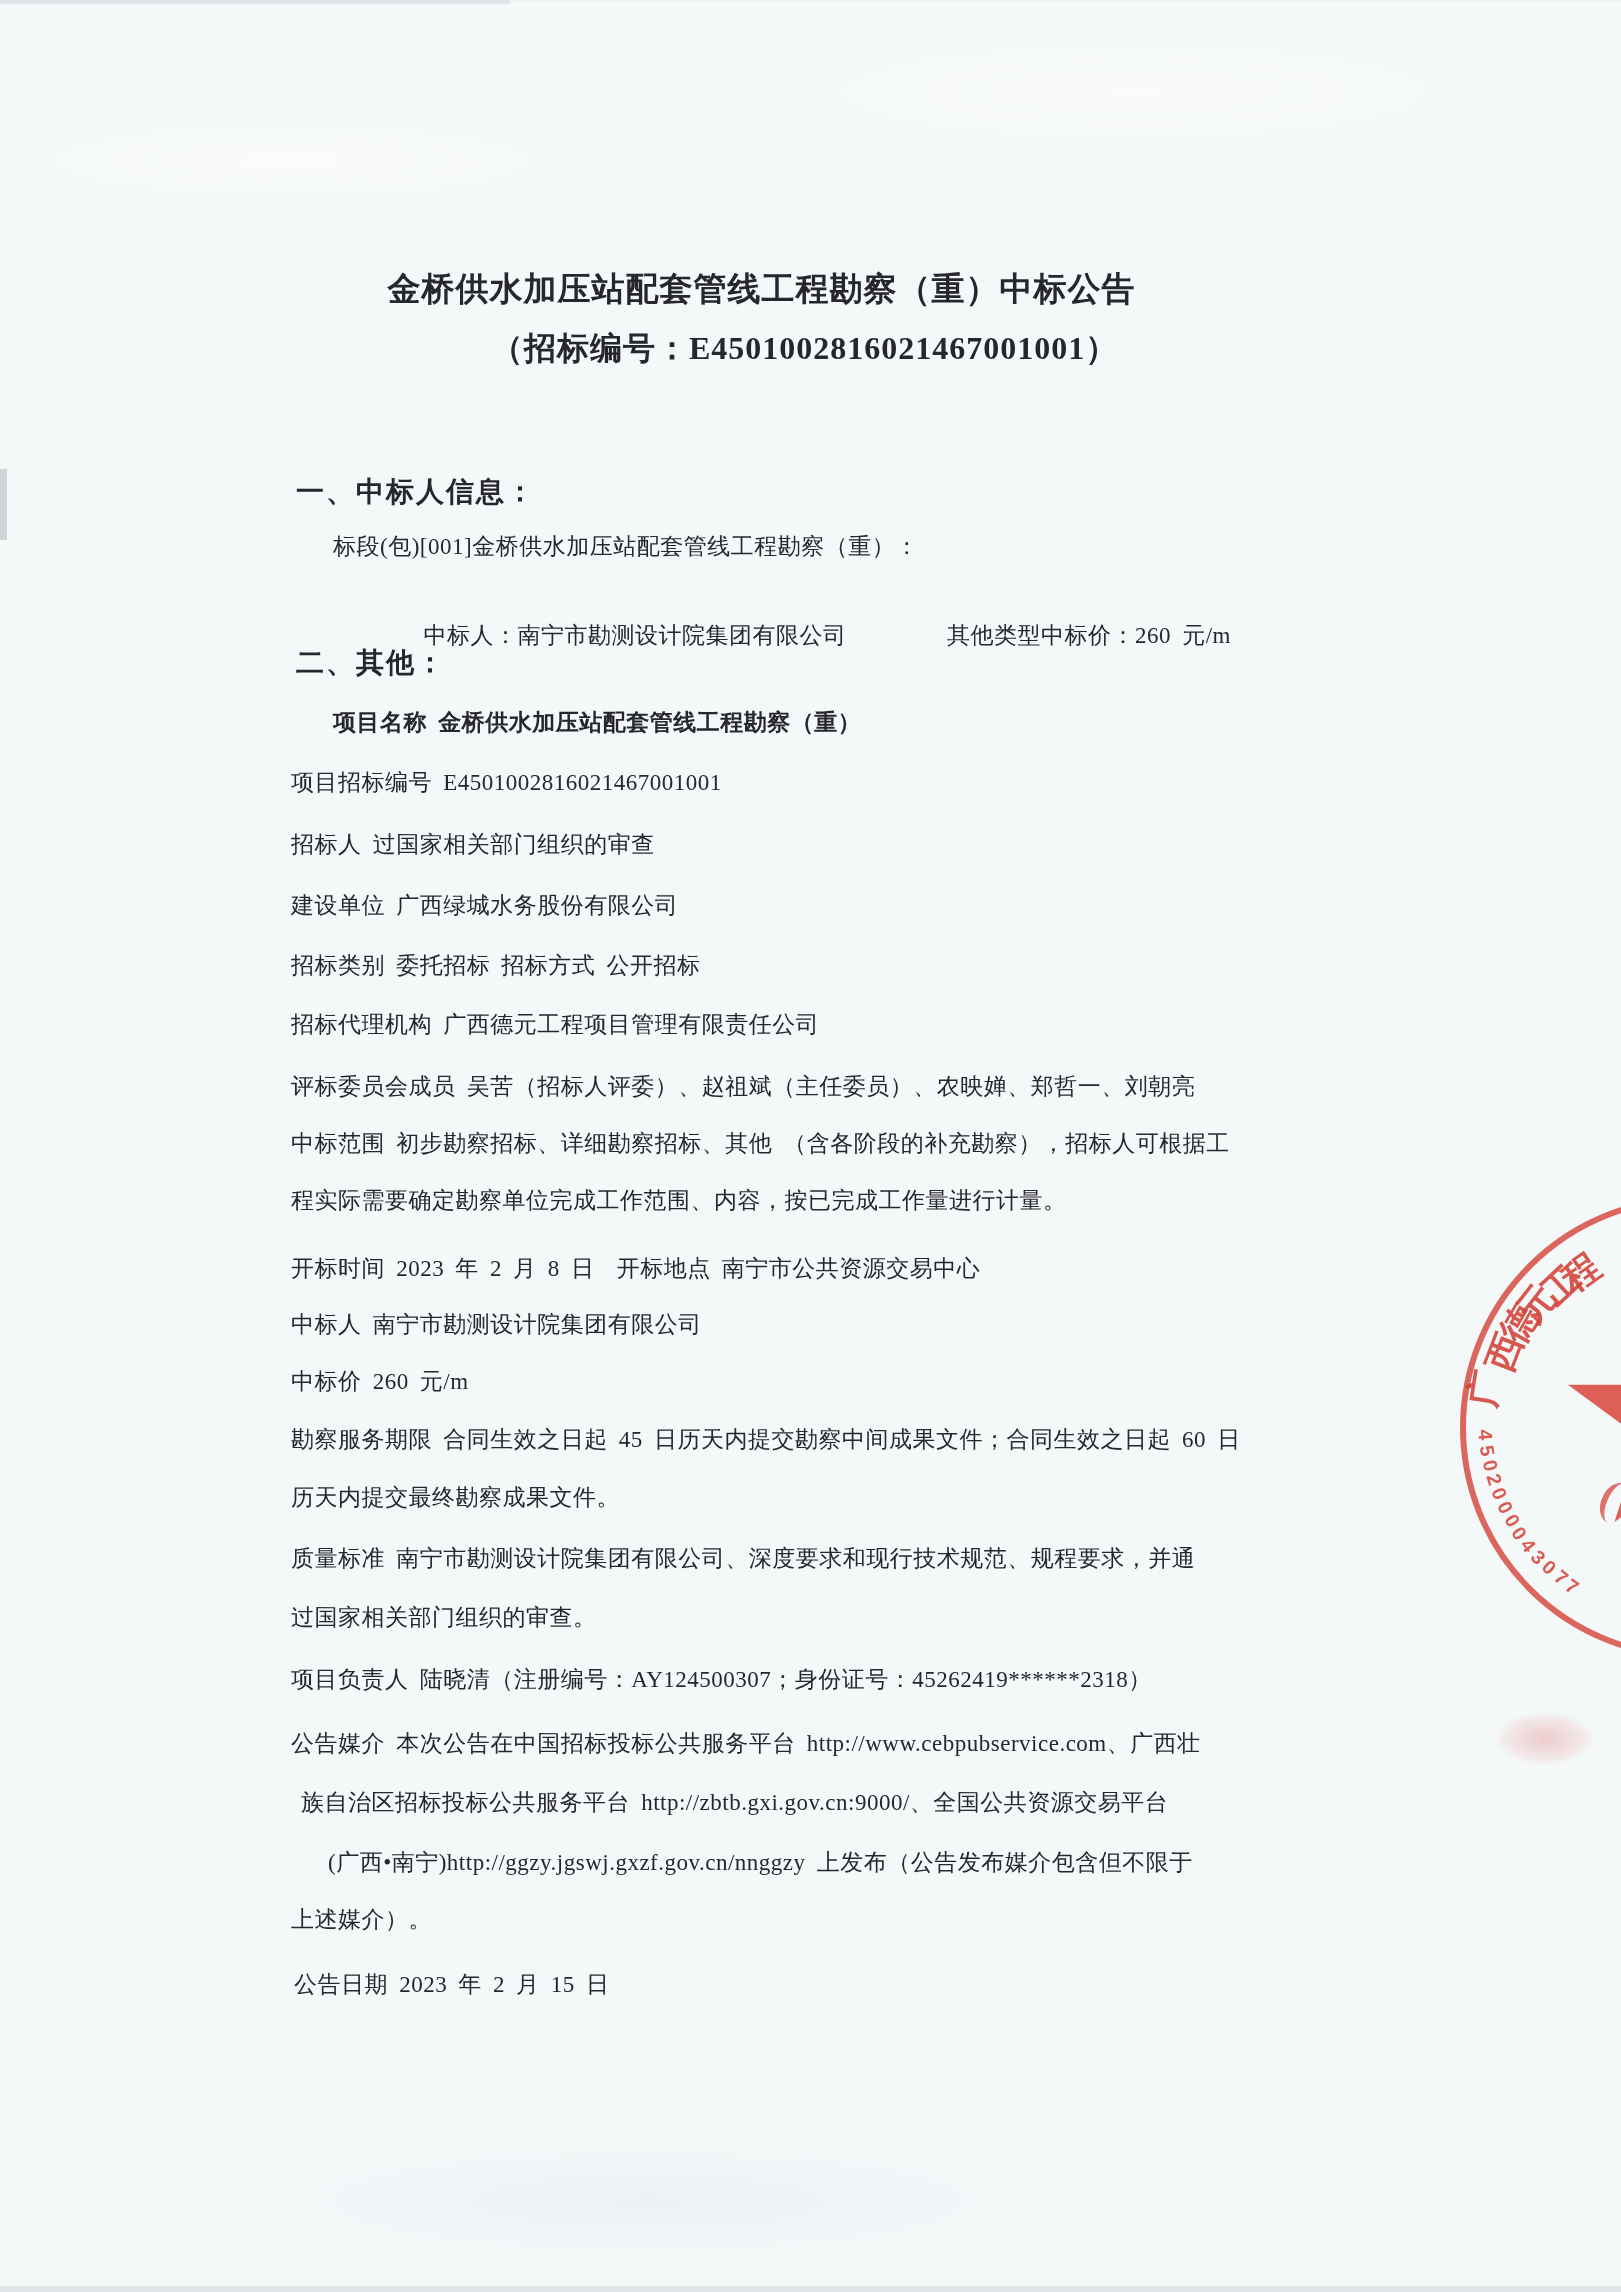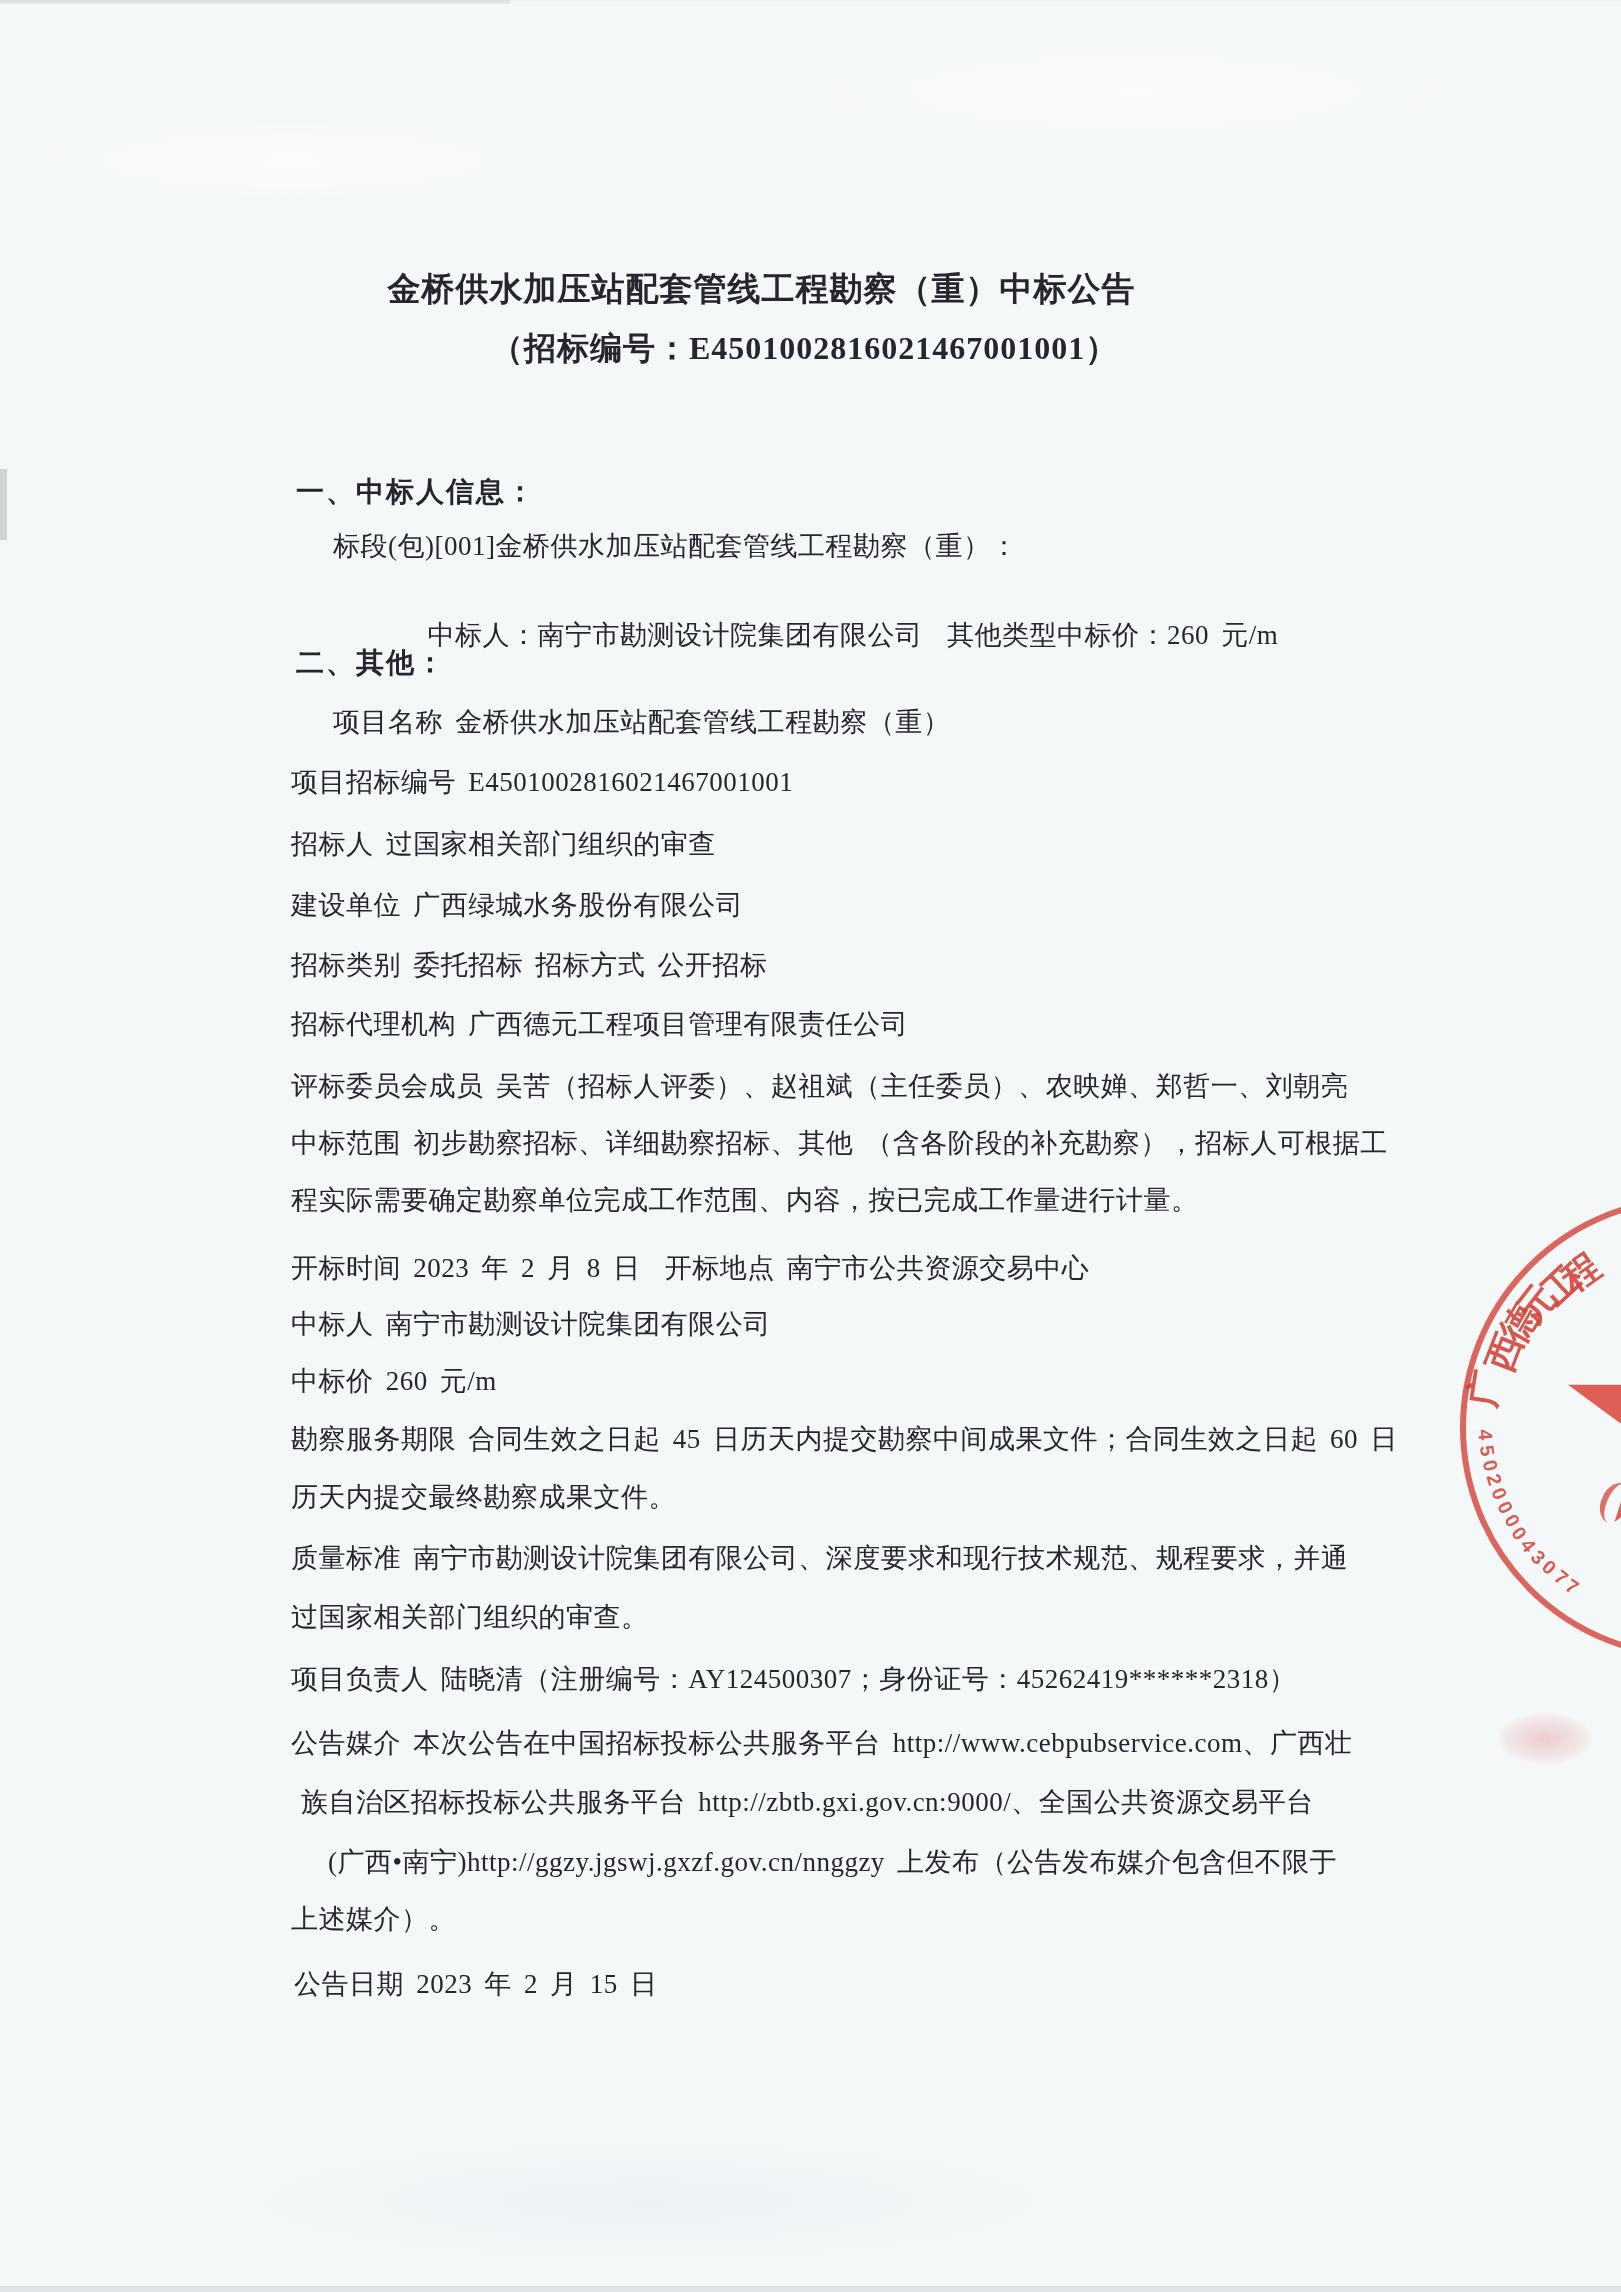--- a/index.html
+++ b/index.html
@@ -29,21 +29,21 @@
   #title1{top:267px;transform:translateX(-49px);}
   #title2{top:327px;transform:translateX(-5.9px);font-size:32px;}
 
   .heading{
     position:absolute;white-space:pre;
     font-family:"Liberation Sans","DejaVu Sans",sans-serif;
     font-weight:700;font-size:28px;letter-spacing:2px;
   }
   .ln{
     position:absolute;white-space:pre;
-    font-size:27px;line-height:33px;letter-spacing:0.5px;word-spacing:4.9px;
+    font-size:23px;line-height:33px;letter-spacing:0.5px;word-spacing:4.9px;
   }
 
   
   #seal{position:absolute;left:0;top:0;pointer-events:none;}
   .seal-ring{
     position:absolute;left:1460px;top:1196px;width:451px;height:451px;
     border:6.9px solid rgba(214,70,58,0.82);border-radius:50%;
     box-shadow:inset 0 0 9.8px rgba(255,255,255,0.35);
   }
   .seal-star{
@@ -85,21 +85,21 @@
   <div id="title2" class="title-line">（招标编号：E4501002816021467001001）</div>
 
   <div class="heading" style="left:296px;top:473px;">一、中标人信息：</div>
   <div class="ln" style="left:333px;top:530px;">标段(包)[001]金桥供水加压站配套管线工程勘察（重）：</div>
   <div class="ln" style="left:379px;top:586px;">
     <span>中标人：南宁市勘测设计院集团有限公司</span><span style="position:absolute;left:568px;white-space:pre;">其他类型中标价：260 元/m</span>
   </div>
 
   <div class="heading" style="left:296px;top:644px;">二、其他：</div>
 
-  <div class="ln" style="left:333px;top:706px;">项目名称 金桥供水加压站配套管线工程勘察（重）</div>
+  <div class="ln" style="left:333px;top:706px;font-weight:bold;">项目名称 金桥供水加压站配套管线工程勘察（重）</div>
   <div class="ln" style="left:291px;top:766px;">项目招标编号 E4501002816021467001001</div>
   <div class="ln" style="left:291px;top:828px;">招标人 过国家相关部门组织的审查</div>
   <div class="ln" style="left:291px;top:889px;">建设单位 广西绿城水务股份有限公司</div>
   <div class="ln" style="left:291px;top:949px;">招标类别 委托招标 招标方式 公开招标</div>
   <div class="ln" style="left:291px;top:1008px;">招标代理机构 广西德元工程项目管理有限责任公司</div>
   <div class="ln" style="left:291px;top:1070px;">评标委员会成员 吴苦（招标人评委）、赵祖斌（主任委员）、农映婵、郑哲一、刘朝亮</div>
   <div class="ln" style="left:291px;top:1127px;">中标范围 初步勘察招标、详细勘察招标、其他 （含各阶段的补充勘察），招标人可根据工</div>
   <div class="ln" style="left:291px;top:1184px;">程实际需要确定勘察单位完成工作范围、内容，按已完成工作量进行计量。</div>
   <div class="ln" style="left:291px;top:1252px;">开标时间 2023 年 2 月 8 日  开标地点 南宁市公共资源交易中心</div>
   <div class="ln" style="left:291px;top:1308px;">中标人 南宁市勘测设计院集团有限公司</div>

